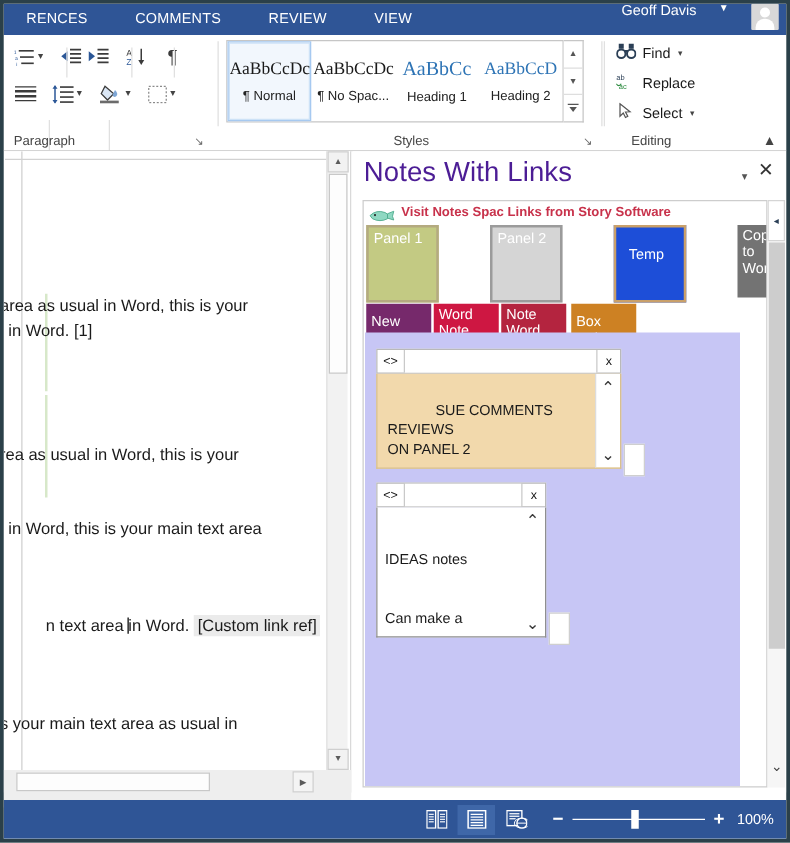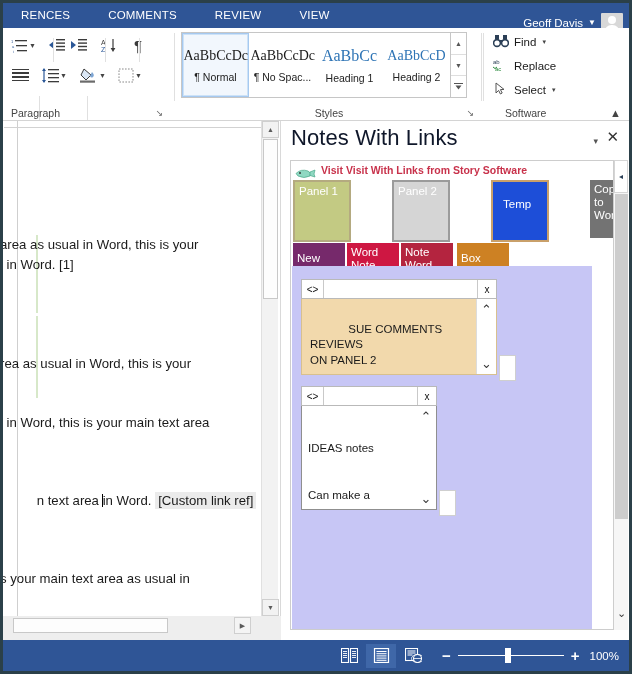--- a/index.html
+++ b/index.html
@@ -29,21 +29,21 @@
     letter-spacing: .2px;
     padding: 0 13px;
     line-height: 25px;
     height: 25px;
     white-space: nowrap;
     margin-left: 12px;
   }
   .tab:first-child { padding-left: 6px; }
   .user-area {
     position: absolute; right: 2px; top: 0;
-    height: 40px; display: flex; align-items: center; gap: 5px;
+    height: 40px; display: flex; align-items: flex-start; gap: 18px;
     padding-right: 4px;
   }
   .user-name { color: #ffffff; font-size: 11.5px; }
   .user-caret {
     color: #ffffff; font-size: 8px; line-height: 1;
   }
   .avatar {
     width: 22px; height: 21px; background: #d8d8d8;
     position: relative; overflow: hidden;
     border-radius: 1px;
@@ -221,21 +221,21 @@
   .pane {
     position: absolute; left: 279px; top: 118px;
     width: 347px; height: 513px;
     background: #ffffff;
   }
   .pane-header {
     position: absolute; left: 0; top: 0; width: 347px; height: 40px;
   }
   .pane-title {
     position: absolute; left: 9px; top: 4px;
-    font-size: 22px; color: #0f172a; letter-spacing: .1px;
+    font-size: 22px; color: #4c1d95; letter-spacing: .1px;
     font-family: "Liberation Sans", sans-serif;
   }
   .pane-caret {
     position: absolute; right: 31px; top: 15px;
     font-size: 9px; color: #555;
   }
   .pane-close {
     position: absolute; right: 10px; top: 8px;
     font-size: 15px; color: #333; line-height: 1;
   }
@@ -536,21 +536,21 @@
       </div>
       <div class="edit-row" style="top:54px;">
         <span>
           <svg width="16" height="14" viewBox="0 0 16 14">
             <polygon points="3,1 3,11 5.6,8.4 7.4,12 9.2,11 7.4,7.6 11,7.4" fill="none" stroke="#555" stroke-width="1"></polygon>
           </svg>
         </span>
         <span>Select</span>
         <span class="mini-caret">▾</span>
       </div>
-      <div class="grp-label" style="text-align:left; left:22px; width:auto;">Software</div>
+      <div class="grp-label" style="text-align:left; left:22px; width:auto;">Editing</div>
       <div class="collapse-ribbon">▲</div>
       <div class="grp-sep" style="left:0; top:5px;"></div>
     </div>
   </div>
 
   <div class="doc-area">
     <div class="page">
       <div class="page-topline" style="left:-14px; top:6px; width:260px;"></div>
       <div class="page-botline" style="left:-14px; top:495px; width:260px;"></div>
 
@@ -593,21 +593,21 @@
     <div class="pane-body">
 
       <div class="brand-row">
         <span class="fish">
           <svg width="22" height="11" viewBox="0 0 22 11">
             <path d="M2 5.5 Q7 0.5 14 3 Q18 5 16 8 Q10 11 4 8 Z" fill="#8fd8c2" stroke="#4aa98a" stroke-width="0.7"></path>
             <path d="M16 4 L21 2 L20 6 L21 9 L16 7.5 Z" fill="#8fd8c2" stroke="#4aa98a" stroke-width="0.7"></path>
             <circle cx="6" cy="5" r="0.9" fill="#2a2a2a"></circle>
           </svg>
         </span>
-        <span class="brand-text">Visit Visit With Links from Story Software</span>
+        <span class="brand-text">Visit Notes Spac Links from Story Software</span>
       </div>
 
       <div class="btn-grid">
         <div class="btn-row" style="align-items:flex-start;gap:37px;">
           <div class="pbtn framed" style="background:#c3ca83;width:58px;height:62px;margin-right:4px;">Panel 1</div>
           <div class="pbtn framed2" style="background:#d5d5d5;width:58px;height:62px;margin-right:4px;">Panel 2</div>
           <div class="pbtn framed3" style="background:#1d4ed8;width:58px;height:62px;margin-right:4px;padding-top:16px;padding-left:10px;">Temp</div>
           <div class="pbtn" style="background:#737373;width:47px;height:58px;margin-right:8px;">Copy to Word</div>
           <div class="pbtn" style="background:#152b63;width:50px;height:48px;margin-top:7px;padding-top:15px;text-align:center;">Help?</div>
         </div>

